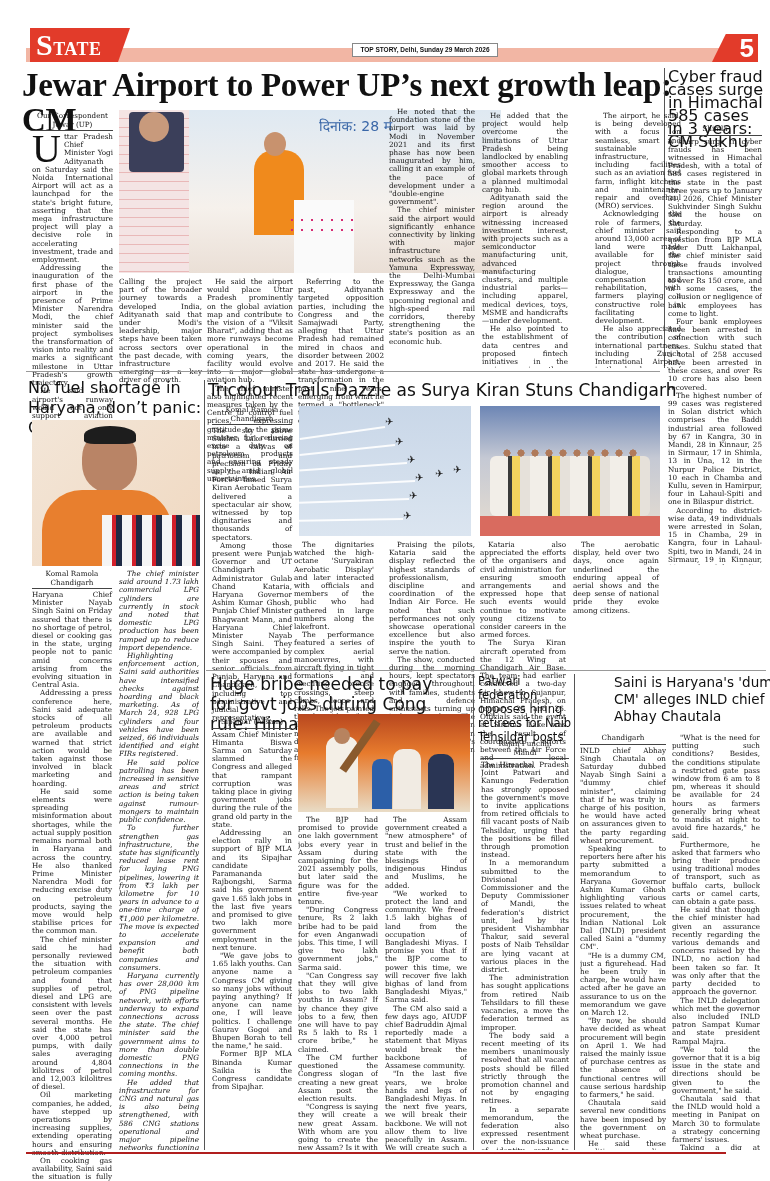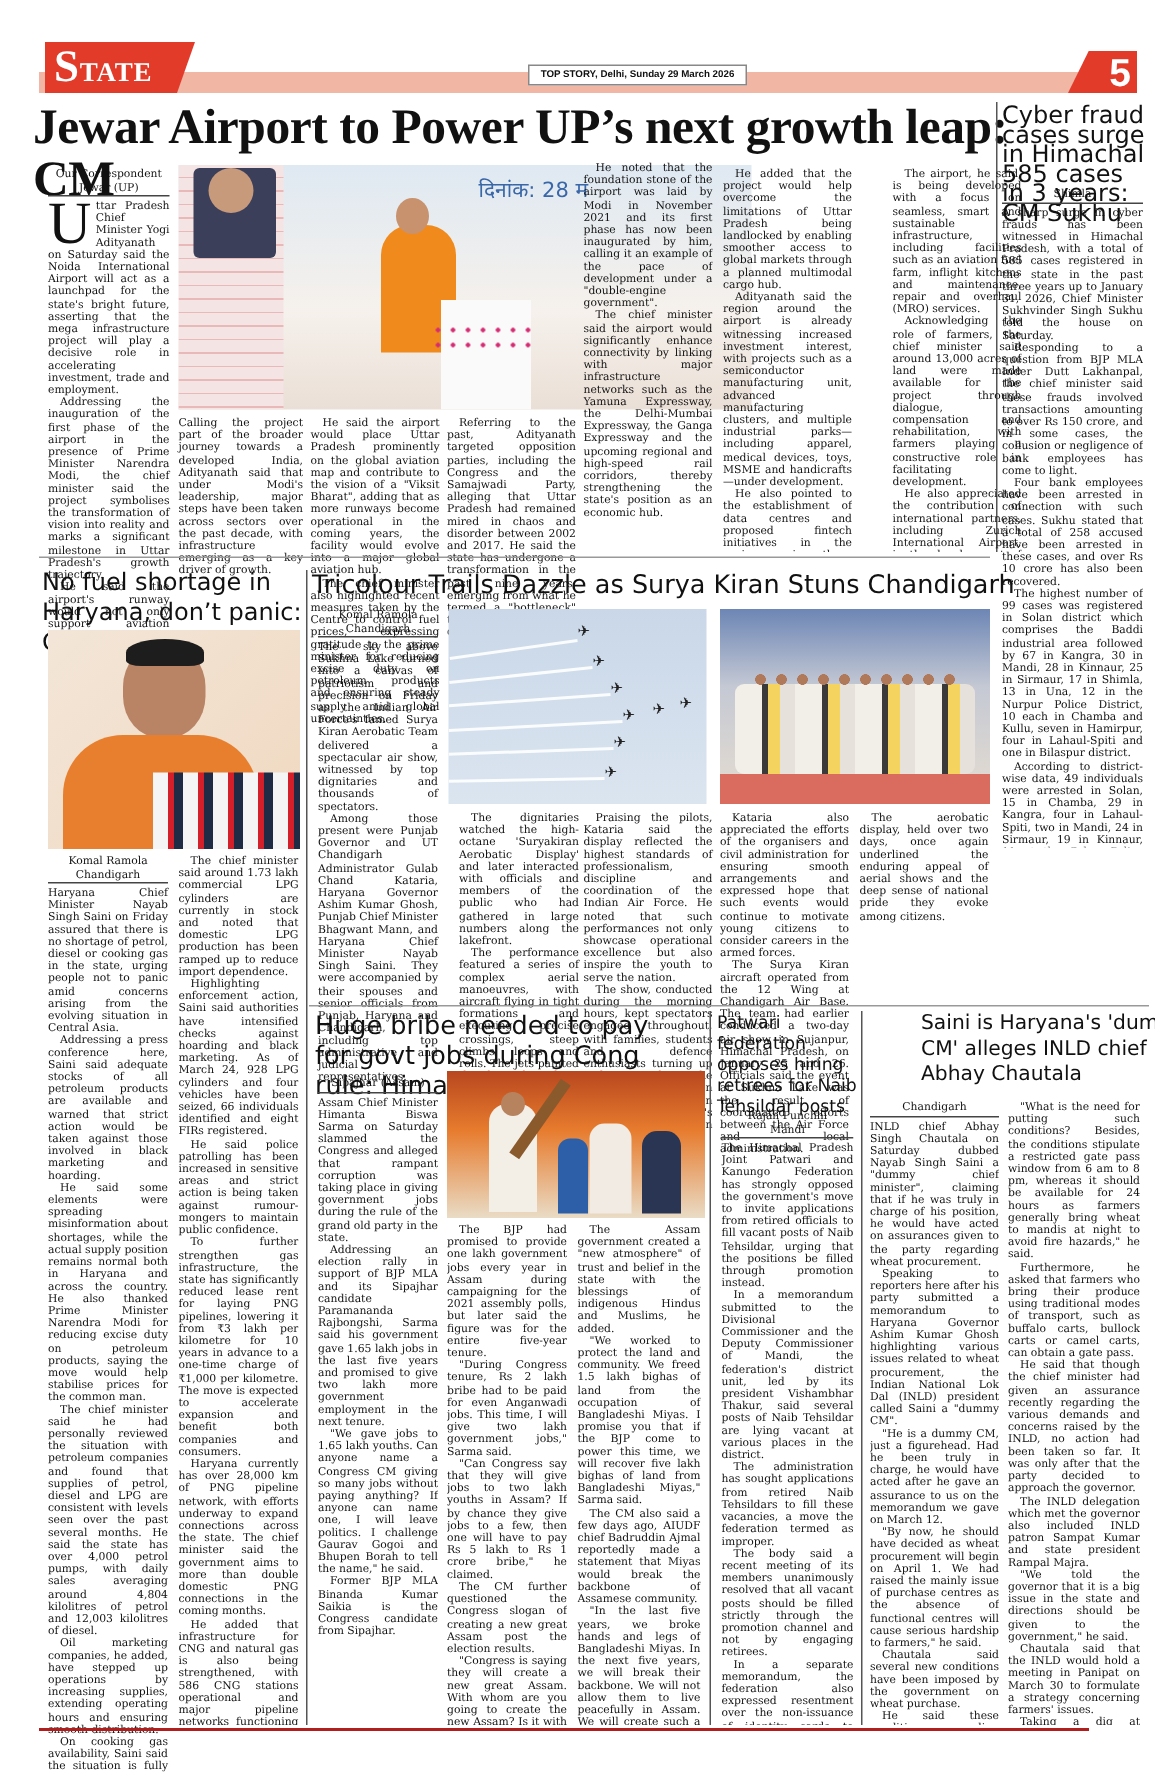--- a/index.html
+++ b/index.html
@@ -108,21 +108,21 @@
       <div>Komal Ramola</div>
       <div>Chandigarh</div>
     </div>
   <p class="first">Haryana Chief Minister Nayab Singh Saini on Friday assured that there is no shortage of petrol, diesel or cooking gas in the state, urging people not to panic amid concerns arising from the evolving situation in Central Asia.</p>
   <p>Addressing a press conference here, Saini said adequate stocks of all petroleum products are available and warned that strict action would be taken against those involved in black marketing and hoarding.</p>
   <p>He said some elements were spreading misinformation about shortages, while the actual supply position remains normal both in Haryana and across the country. He also thanked Prime Minister Narendra Modi for reducing excise duty on petroleum products, saying the move would help stabilise prices for the common man.</p>
   <p>The chief minister said he had personally reviewed the situation with petroleum companies and found that supplies of petrol, diesel and LPG are consistent with levels seen over the past several months. He said the state has over 4,000 petrol pumps, with daily sales averaging around 4,804 kilolitres of petrol and 12,003 kilolitres of diesel.</p>
   <p>Oil marketing companies, he added, have stepped up operations by increasing supplies, extending operating hours and ensuring smooth distribution.</p>
   <p>On cooking gas availability, Saini said the situation is fully satisfactory, with the state receiving around two lakh cylinders daily and distributing approximately 1.9 lakh. Adequate stocks are maintained at bottling plants, and refill norms of 25 days in urban areas and 45 days in rural areas are being followed. He added that commercial LPG supply is also steady, particularly for essential services such as hospitals and schools.</p>
 </div>
-<div class="abs col" style="left:119px;top:570px;width:80px;height:580px;overflow:hidden;">
+<div class="abs col" style="left:119px;top:570px;width:80px;height:580px;overflow:hidden;font-style:italic;">
   <p>The chief minister said around 1.73 lakh commercial LPG cylinders are currently in stock and noted that domestic LPG production has been ramped up to reduce import dependence.</p>
   <p>Highlighting enforcement action, Saini said authorities have intensified checks against hoarding and black marketing. As of March 24, 928 LPG cylinders and four vehicles have been seized, 66 individuals identified and eight FIRs registered.</p>
   <p>He said police patrolling has been increased in sensitive areas and strict action is being taken against rumour-mongers to maintain public confidence.</p>
   <p>To further strengthen gas infrastructure, the state has significantly reduced lease rent for laying PNG pipelines, lowering it from ₹3 lakh per kilometre for 10 years in advance to a one-time charge of ₹1,000 per kilometre. The move is expected to accelerate expansion and benefit both companies and consumers.</p>
   <p>Haryana currently has over 28,000 km of PNG pipeline network, with efforts underway to expand connections across the state. The chief minister said the government aims to more than double domestic PNG connections in the coming months.</p>
   <p>He added that infrastructure for CNG and natural gas is also being strengthened, with 586 CNG stations operational and major pipeline networks functioning across the state.</p>
 
 </div>
 
 <div class="vrule" style="left:204px;top:380px;height:770px;"></div>
@@ -150,21 +150,21 @@
   <div class="trail" style="left:0;top:56px;width:108px;transform:rotate(-4deg);"></div>
   <div class="trail" style="left:0;top:74px;width:116px;transform:rotate(-3deg);"></div>
   <div class="trail" style="left:0;top:92px;width:110px;transform:rotate(-2deg);"></div>
   <div class="trail" style="left:0;top:112px;width:104px;transform:rotate(-1deg);"></div>
 </div>
 <div class="photo" style="left:480px;top:406px;width:180px;height:130px;background:linear-gradient(180deg,#6d86b5 0%,#c5c9d4 40%,#e6ddd0 100%);">
   <div class="abs" style="left:10px;top:50px;width:160px;height:60px;background:repeating-linear-gradient(90deg,#f2eee8 0 18px,#3a3a3a 18px 22px,#f4d35e 22px 30px,#e6e1da 30px 40px);border-radius:6px;"></div>
   <div class="abs" style="left:20px;top:40px;width:140px;height:14px;background:radial-gradient(circle,#b07a5a 35%,transparent 37%) 0 0/14px 14px;"></div>
   <div class="abs" style="left:0;top:110px;width:180px;height:20px;background:#d96b5f;"></div>
 </div>
-<div class="abs col" style="left:306px;top:541px;width:80px;">
+<div class="abs col" style="left:294px;top:541px;width:80px;">
   <p>The dignitaries watched the high-octane 'Suryakiran Aerobatic Display' and later interacted with officials and members of the public who had gathered in large numbers along the lakefront.</p>
   <p>The performance featured a series of complex aerial manoeuvres, with aircraft flying in tight formations and executing precise crossings, steep climbs, loops and rolls. The jets painted the sky with trails in the colours of the national tricolour, drawing loud applause and cheers from the audience.</p>
 </div>
 <div class="abs col" style="left:389px;top:541px;width:86px;">
   <p>Praising the pilots, Kataria said the display reflected the highest standards of professionalism, discipline and coordination of the Indian Air Force. He noted that such performances not only showcase operational excellence but also inspire the youth to serve the nation.</p>
   <p>The show, conducted during the morning hours, kept spectators engaged throughout, with families, students and defence enthusiasts turning up in large numbers. The seamless coordination and flawless execution highlighted the team's expertise in precision flying.</p>
 </div>
 <div class="abs col" style="left:480px;top:541px;width:86px;">
   <p>Kataria also appreciated the efforts of the organisers and civil administration for ensuring smooth arrangements and expressed hope that such events would continue to motivate young citizens to consider careers in the armed forces.</p>
   <p>The Surya Kiran aircraft operated from the 12 Wing at Chandigarh Air Base. The team had earlier conducted a two-day air show in Sujanpur, Himachal Pradesh, on January 25 and 26. Officials said the event at Sukhna Lake was the result of coordinated efforts between the Air Force and local administration.</p>

